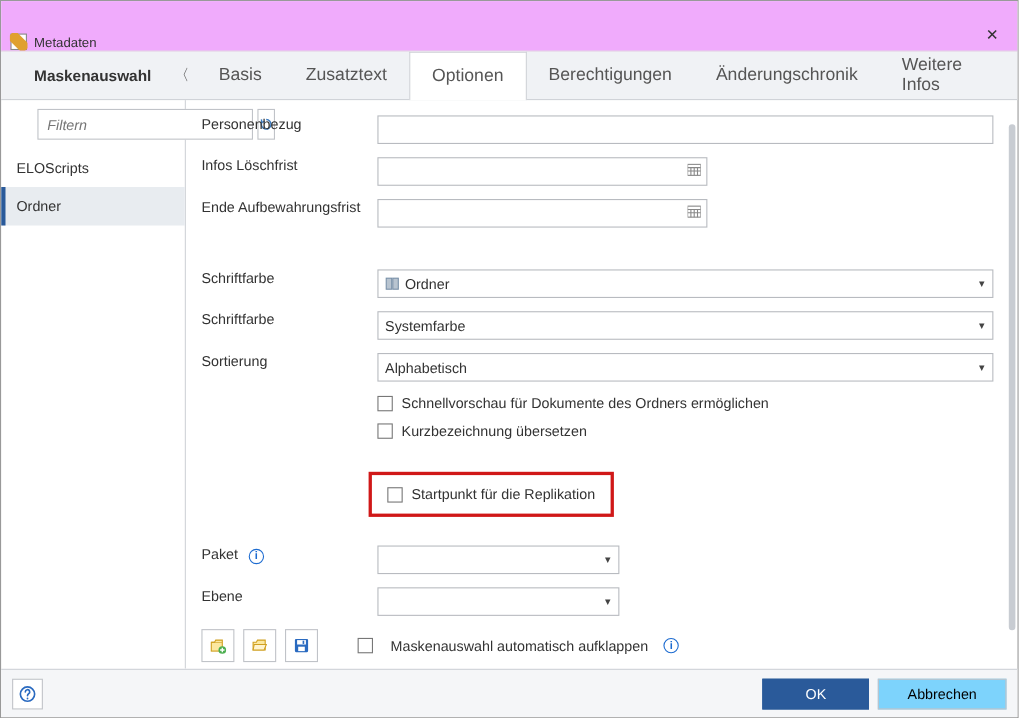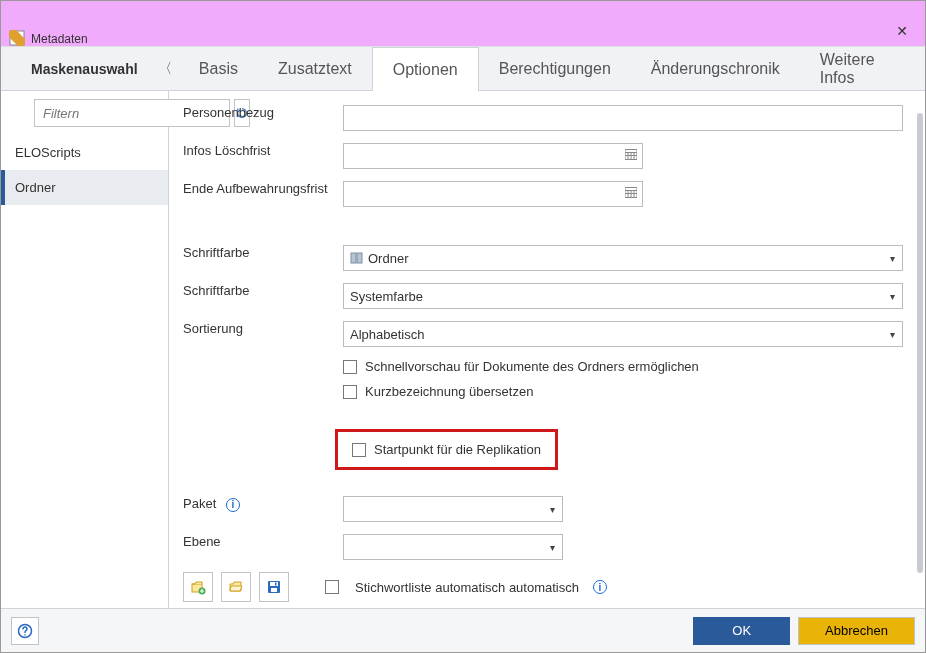--- a/index.html
+++ b/index.html
@@ -44,21 +44,21 @@
 .spacer-lg { height: 26px; }
 
 .info-icon { display: inline-flex; width: 14px; height: 14px; border: 1.5px solid #1c6bd0; border-radius: 50%; color: #1c6bd0; font-size: 10px; font-weight: bold; align-items: center; justify-content: center; margin-left: 6px; font-style: normal; cursor: pointer; }
 .small-select { width: 220px; }
 
 .icon-toolbar { display: flex; gap: 8px; align-items: center; margin-top: 4px; }
 .icon-btn { width: 30px; height: 30px; border: 1px solid #c0c3c8; background: #fff; display: flex; align-items: center; justify-content: center; cursor: pointer; }
 
 .footer { height: 44px; border-top: 1px solid #d0d3d8; background: #f5f6f8; display: flex; align-items: center; padding: 0 10px; }
 .help-btn { width: 28px; height: 28px; border: 1px solid #c0c3c8; background: #fff; display: flex; align-items: center; justify-content: center; cursor: pointer; margin-right: auto; }
-.btn { height: 28px; padding: 0 26px; border: 1px solid #c0c3c8; background: #eab308; cursor: pointer; font-size: 13px; margin-left: 8px; }
+.btn { height: 28px; padding: 0 26px; border: 1px solid #c0c3c8; background: #7dd3fc; cursor: pointer; font-size: 13px; margin-left: 8px; }
 .btn.primary { background: #2a5a9a; color: #fff; border-color: #2a5a9a; padding: 0 38px; }
 
 .scrollbar-fake { position: absolute; right: 2px; top: 22px; width: 6px; height: 460px; background: #c8ccd2; border-radius: 3px; }
 </style>
 </head>
 <body>
 
 <div class="titlebar">
   <span class="titlebar-icon">
     <svg viewBox="0 0 16 16">
@@ -246,21 +246,21 @@
       <div class="icon-btn">
         <svg width="16" height="16" viewBox="0 0 16 16">
             <rect x="2" y="2" width="12" height="12" fill="#2a6ac0" rx="1"></rect>
             <rect x="4" y="3" width="8" height="4" fill="#fff"></rect>
             <rect x="5" y="9" width="6" height="4" fill="#fff"></rect>
             <rect x="9" y="3.5" width="1.5" height="3" fill="#2a6ac0"></rect>
           </svg>
       </div>
       <div style="width:20px"></div>
       <div class="chk"></div>
-      <span>Stichwortliste automatisch automatisch</span>
+      <span>Maskenauswahl automatisch aufklappen</span>
       <span class="info-icon">i</span>
     </div>
 
     <div class="scrollbar-fake"></div>
   </div>
 </div>
 
 <div class="footer">
   <div class="help-btn">
     <svg width="16" height="16" viewBox="0 0 16 16">

